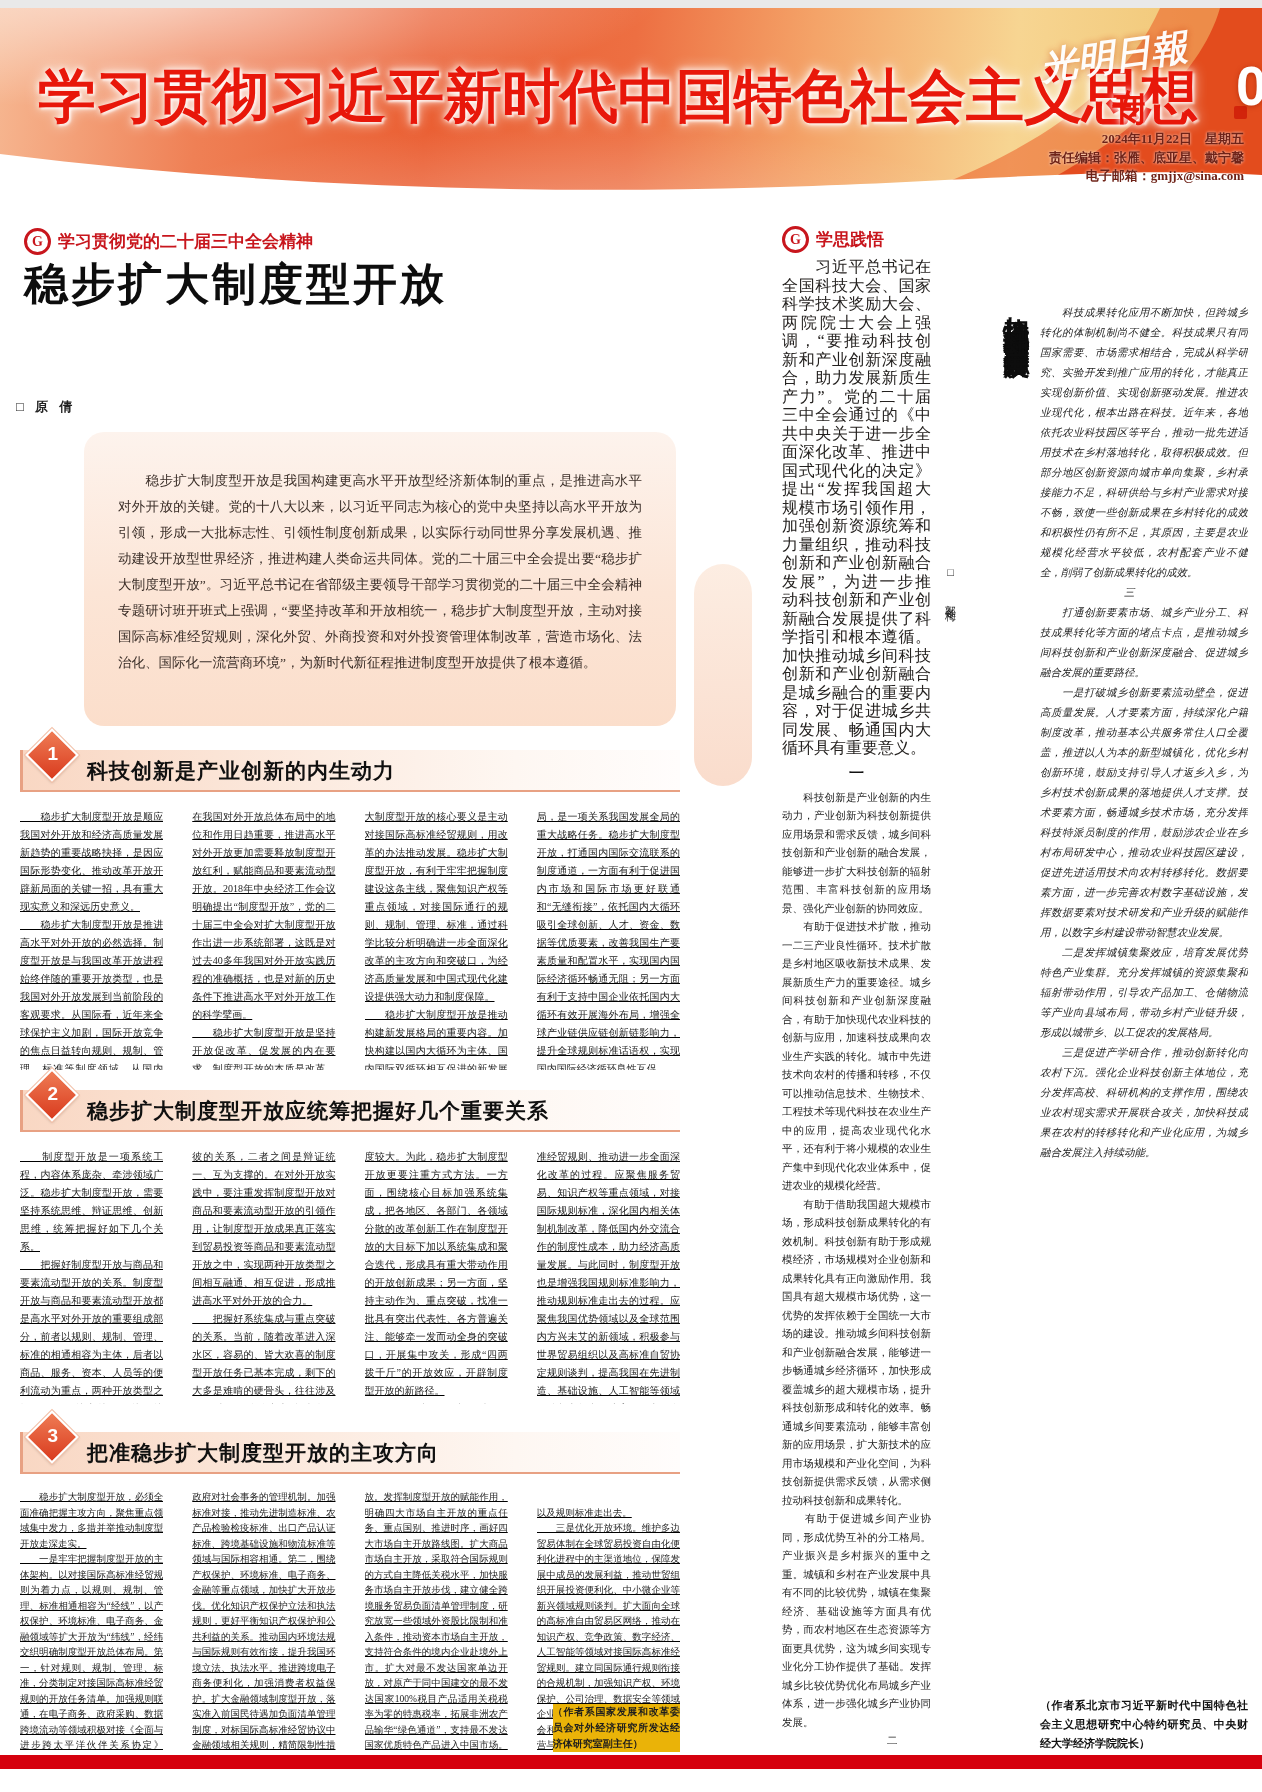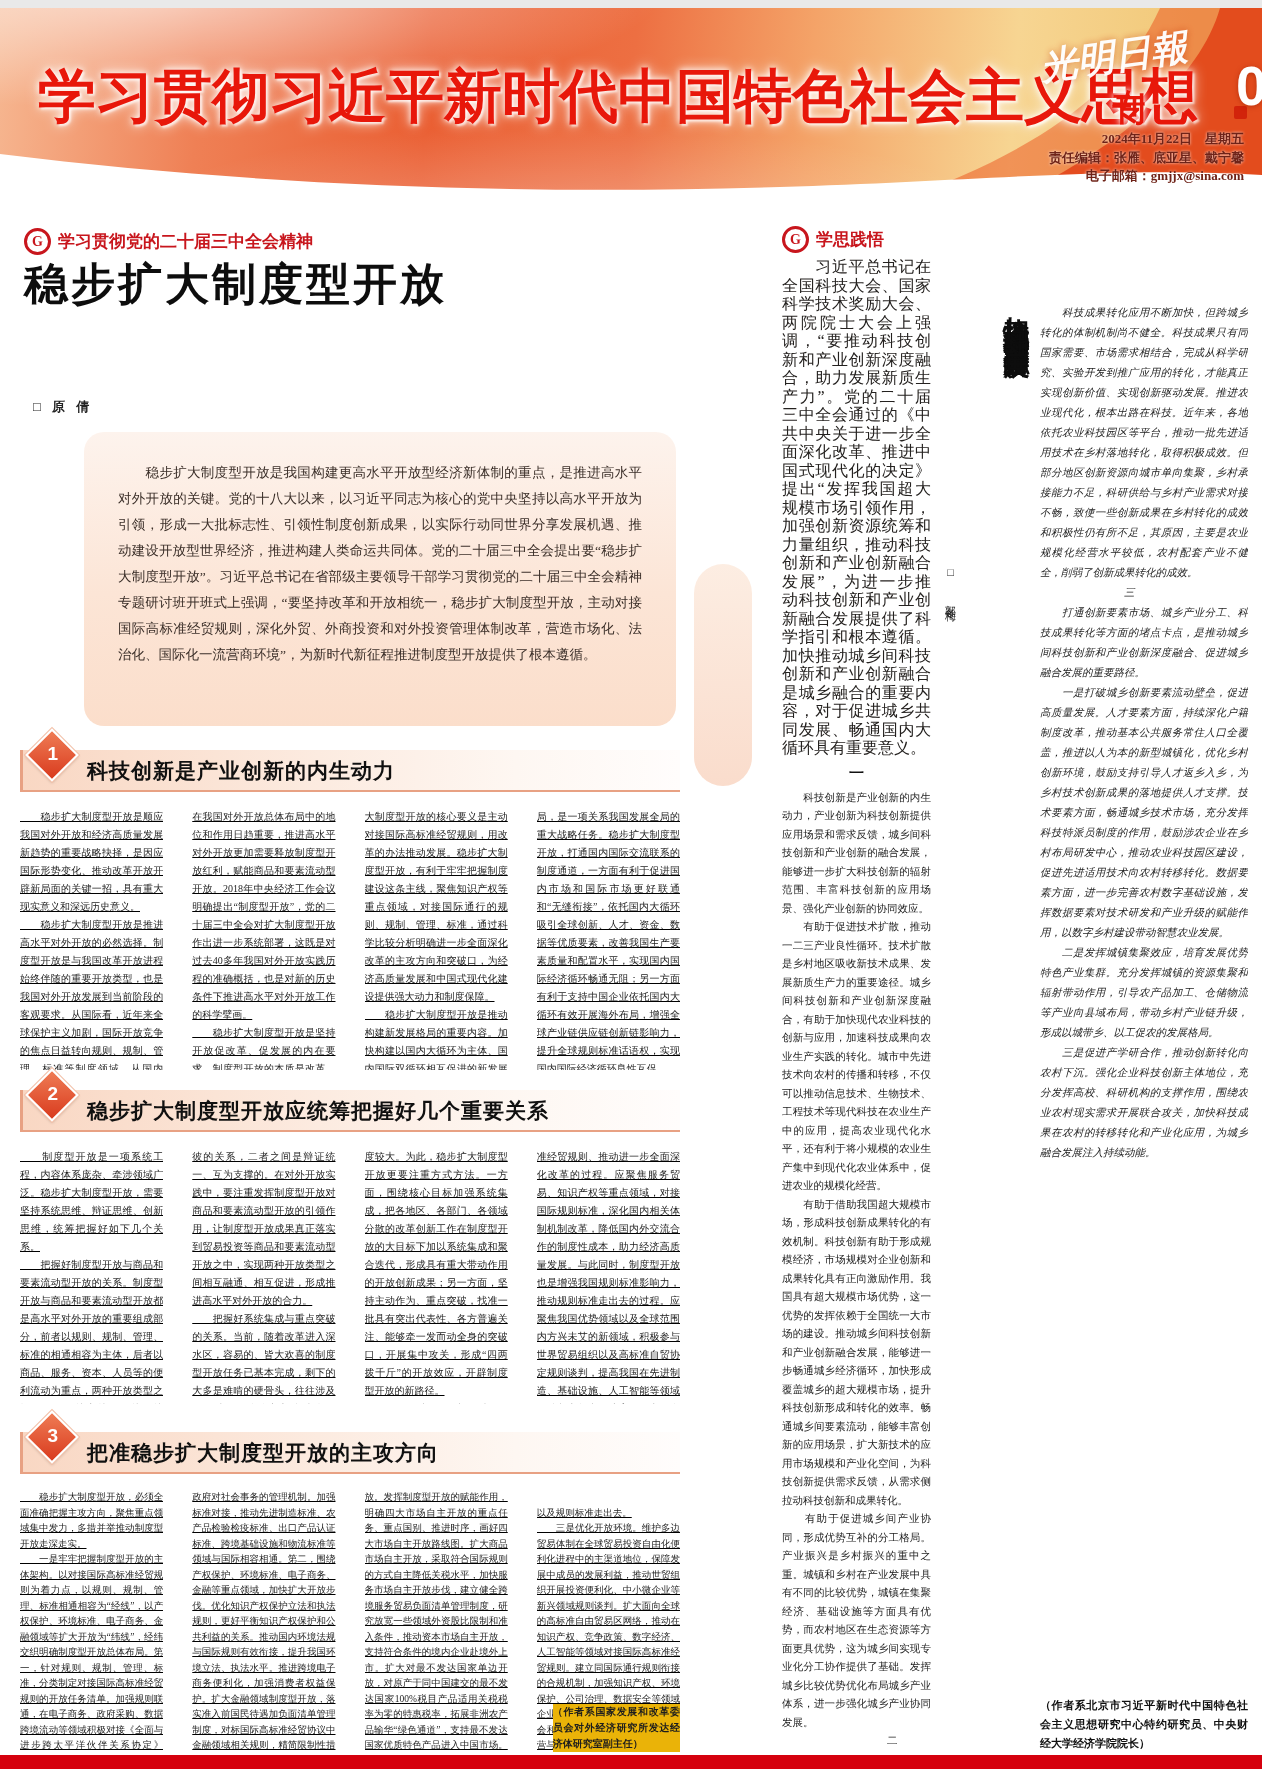--- a/index.html
+++ b/index.html
@@ -28,24 +28,24 @@
     font-weight:700;line-height:18.5px;text-shadow:0 0 3px rgba(255,255,255,.85);}
   
   .kicker{position:absolute;display:flex;align-items:center;gap:7px;color:#c8161d;font-weight:800;font-size:17px;
     font-family:"Liberation Sans","DejaVu Sans",sans-serif;}
   .g-icon{width:21px;height:21px;border:3px solid #c8161d;border-radius:50%;display:flex;align-items:center;
     justify-content:center;color:#c8161d;font:700 14px/14px "Liberation Serif",serif;flex:0 0 auto;}
   .bodytext{text-align:justify;white-space:pre-line;color:#1d1d1d;overflow:hidden;}
   
   .headline{position:absolute;left:24px;top:248px;color:#0d0d0d;font-weight:900;font-size:44px;line-height:58px;
     letter-spacing:3px;font-family:"Liberation Serif","DejaVu Serif",serif;}
-  .l-author{position:absolute;left:33px;top:390px;font-size:13px;font-weight:600;color:#222;letter-spacing:4px;}
+  .l-author{position:absolute;left:16px;top:390px;font-size:13px;font-weight:600;color:#222;letter-spacing:4px;}
   .leadbox{position:absolute;left:84px;top:424px;width:592px;height:294px;border-radius:20px;
     background:linear-gradient(180deg,#fdf3ed 0%,#fce5d6 55%,#fbdecb 100%);
-    padding:28px 34px;box-sizing:border-box;font-size:13.5px;line-height:26px;color:#3a2e28;
+    padding:36px 34px;box-sizing:border-box;font-size:13.5px;line-height:26px;color:#3a2e28;
     text-align:justify;white-space:pre-line;overflow:hidden;}
   .sec-bar{position:absolute;left:20px;width:660px;height:42px;
     background:linear-gradient(90deg,#f9d7c3,#fcebe0 45%,#fef7f2 75%,#fffdfc);
     border-bottom:2px solid #e8a183;border-left:3px solid #e8a183;box-sizing:border-box;}
   .diamond{position:absolute;left:10px;top:-14px;width:34px;height:34px;transform:rotate(45deg);
     background:linear-gradient(135deg,#ef7c55,#d93b1e);border:2px solid #fff;
     box-shadow:0 0 0 1px #f3c0a8,1px 1px 3px rgba(0,0,0,.18);}
   .diamond span{display:block;transform:rotate(-45deg);color:#fff;font-weight:800;font-size:19px;
     text-align:center;line-height:32px;font-family:"Liberation Sans","DejaVu Sans",sans-serif;}
   .sec-title{position:absolute;left:64px;top:7px;font-size:21px;font-weight:800;color:#101010;letter-spacing:1px;

